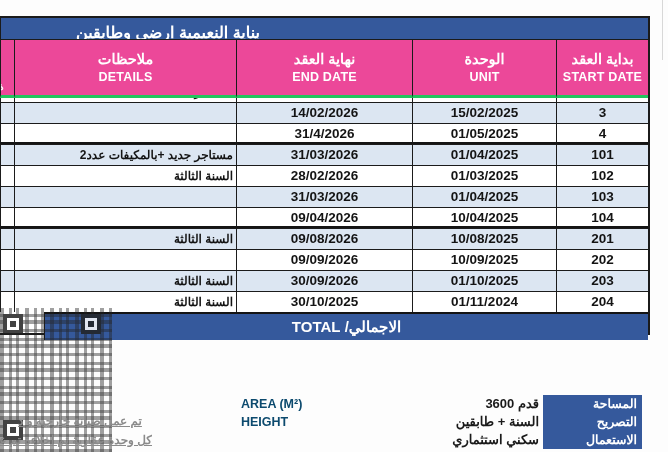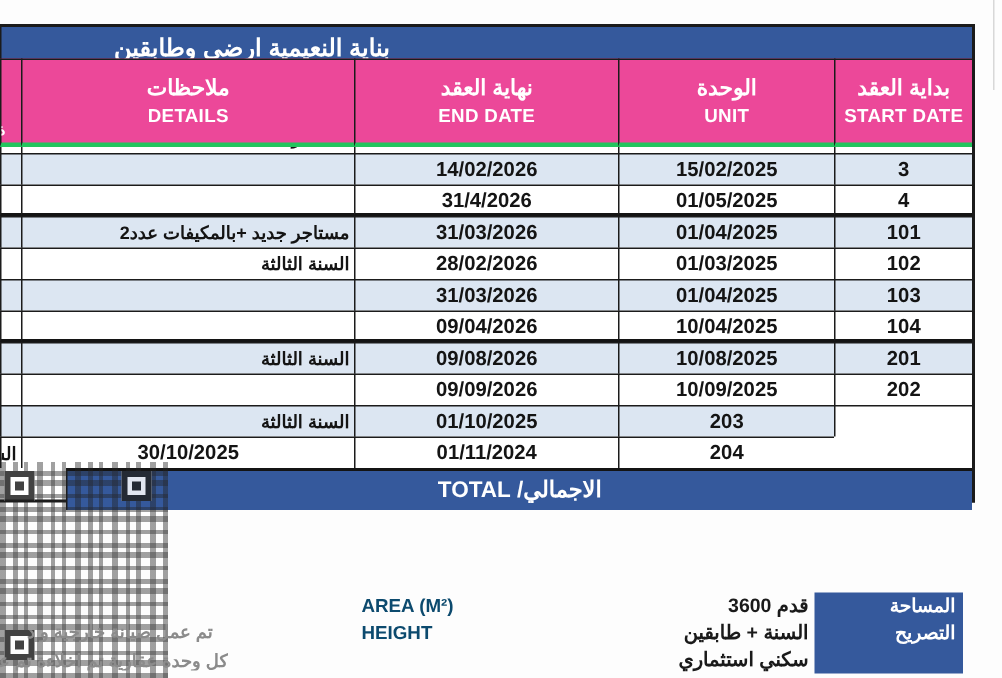--- a/index.html
+++ b/index.html
@@ -70,21 +70,21 @@
         rgba(35,35,35,.50) 9px 12px, transparent 12px 16px,
         rgba(35,35,35,.50) 16px 19px, transparent 19px 25px),
       repeating-linear-gradient(0deg, rgba(35,35,35,.50) 0 3px, transparent 3px 8px,
         rgba(35,35,35,.50) 8px 12px, transparent 12px 15px,
         rgba(35,35,35,.50) 15px 18px, transparent 18px 24px);
   }
   .finder{position:absolute;width:20px;height:20px;border:4px solid #222;background:#fff;box-sizing:border-box;}
   .finder::after{content:"";position:absolute;left:3px;top:3px;width:6px;height:6px;background:#222;}
   .f-tl{left:3px;top:6px;} .f-tr{left:81px;top:6px;} .f-bl{left:3px;top:112px;}
   .wm{position:absolute;z-index:6;color:#8b8b8b;direction:rtl;font-weight:600;
-      font-size:12px;white-space:nowrap;overflow:hidden;}
+      font-size:12px;white-space:nowrap;overflow:hidden;text-decoration:underline;}
   .wm1{left:18px;top:414px;width:132px;text-align:left;}
   .wm2{left:0;top:433px;width:152px;text-align:left;}
   .scan-edge{position:absolute;right:5px;top:0;width:1px;height:60px;background:#d8d8d8;}
 </style>
 </head>
 <body>
 
 <div class="page">
 
   <div class="sheet">
@@ -168,20 +168,21 @@
     <div class="cell dcell c-unit shade">201</div>
 
     <div class="cell dcell"></div>
     <div class="cell dcell c-details"></div>
     <div class="cell dcell c-date">09/09/2026</div>
     <div class="cell dcell c-date">10/09/2025</div>
     <div class="cell dcell c-unit">202</div>
 
     <div class="cell dcell shade"></div>
     <div class="cell dcell c-details shade">السنة الثالثة</div>
+    <div class="cell dcell c-date shade">30/09/2026</div>
     <div class="cell dcell c-date shade">01/10/2025</div>
     <div class="cell dcell c-unit shade">203</div>
 
     <div class="cell dcell"></div>
     <div class="cell dcell c-details">السنة الثالثة</div>
     <div class="cell dcell c-date">30/10/2025</div>
     <div class="cell dcell c-date">01/11/2024</div>
     <div class="cell dcell c-unit">204</div>
   <div class="cell total-bar">الاجمالي/ TOTAL</div>
   </div>
@@ -195,20 +196,21 @@
       <span class="info-label-en">AREA (M²)</span>
     </div>
 
     <div class="info-row" style="top: 18px;">
       <span class="info-label-ar">التصريح</span>
       <span class="info-value">السنة + طابقين</span>
       <span class="info-label-en">HEIGHT</span>
     </div>
 
     <div class="info-row" style="top: 36px;">
+      <span class="info-label-ar">الاستعمال</span>
       <span class="info-value">سكني استثماري</span>
     </div>
   </div>
 
   <div class="qr">
     <div class="finder f-tl"></div>
     <div class="finder f-tr"></div>
     <div class="finder f-bl"></div>
   </div>
   <div class="wm wm1">تم عمل صيانة خارجية و د</div>

